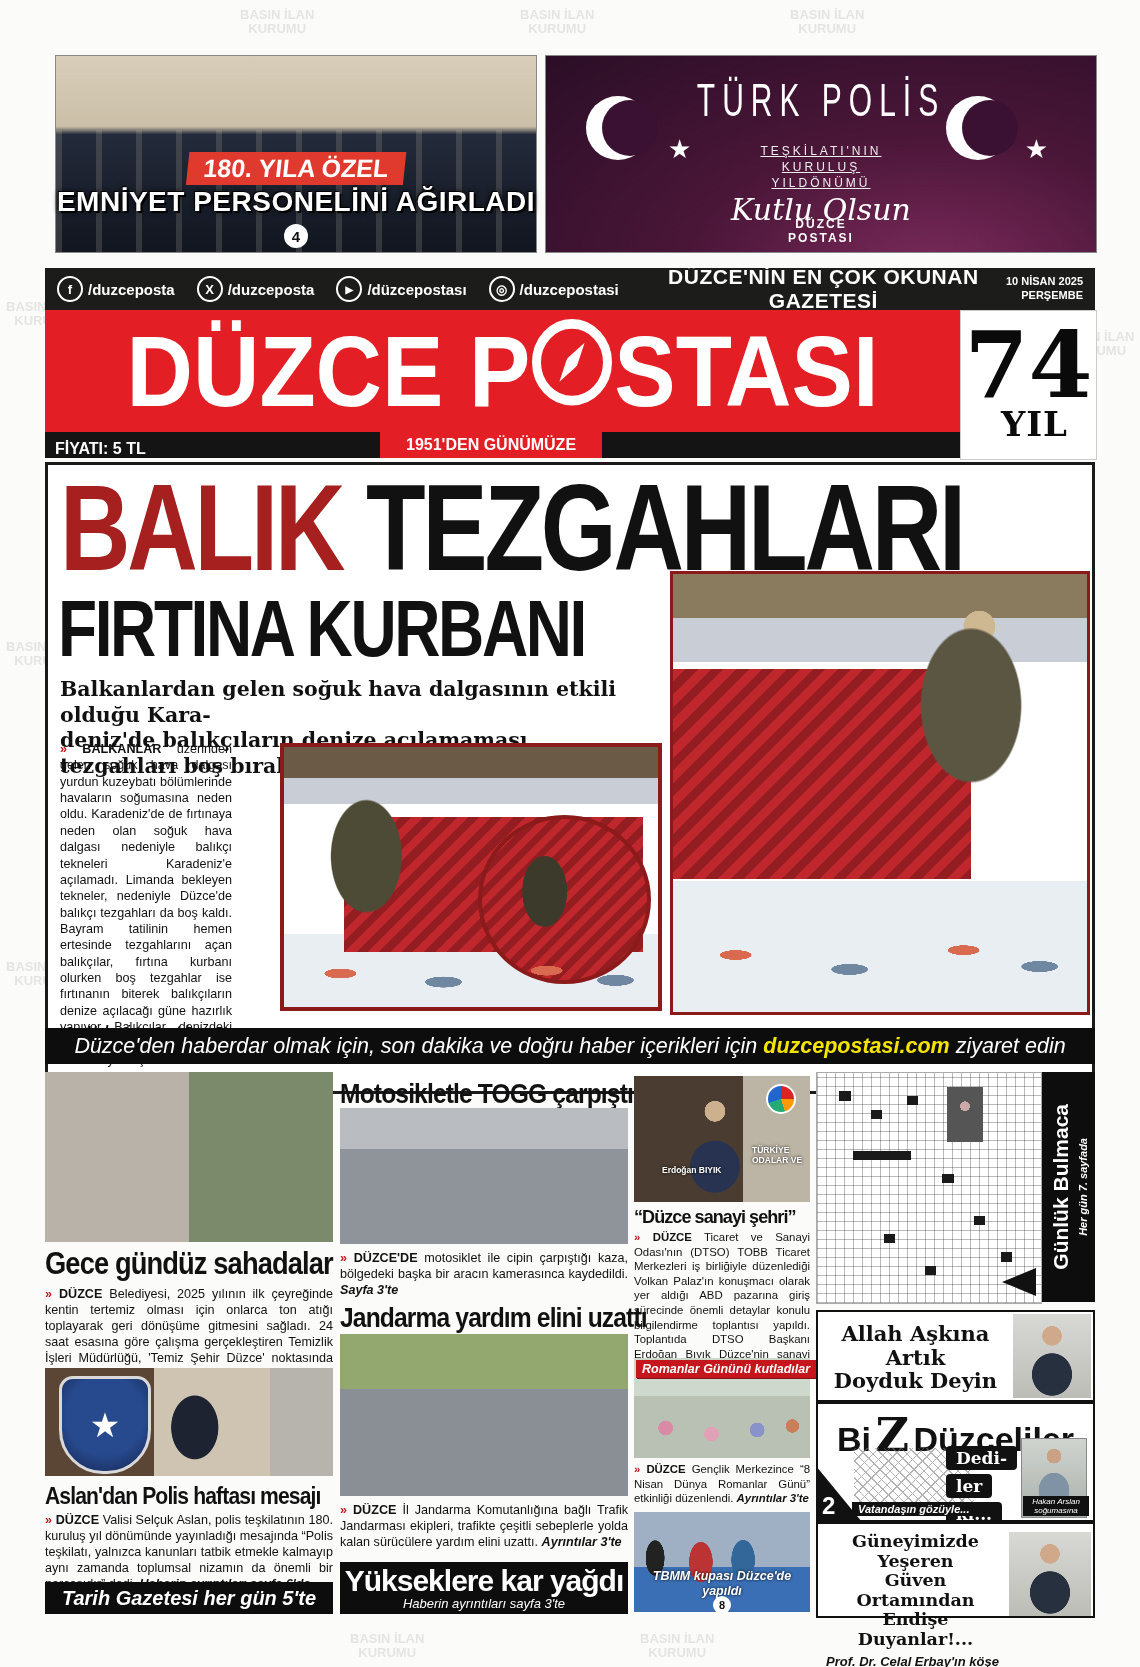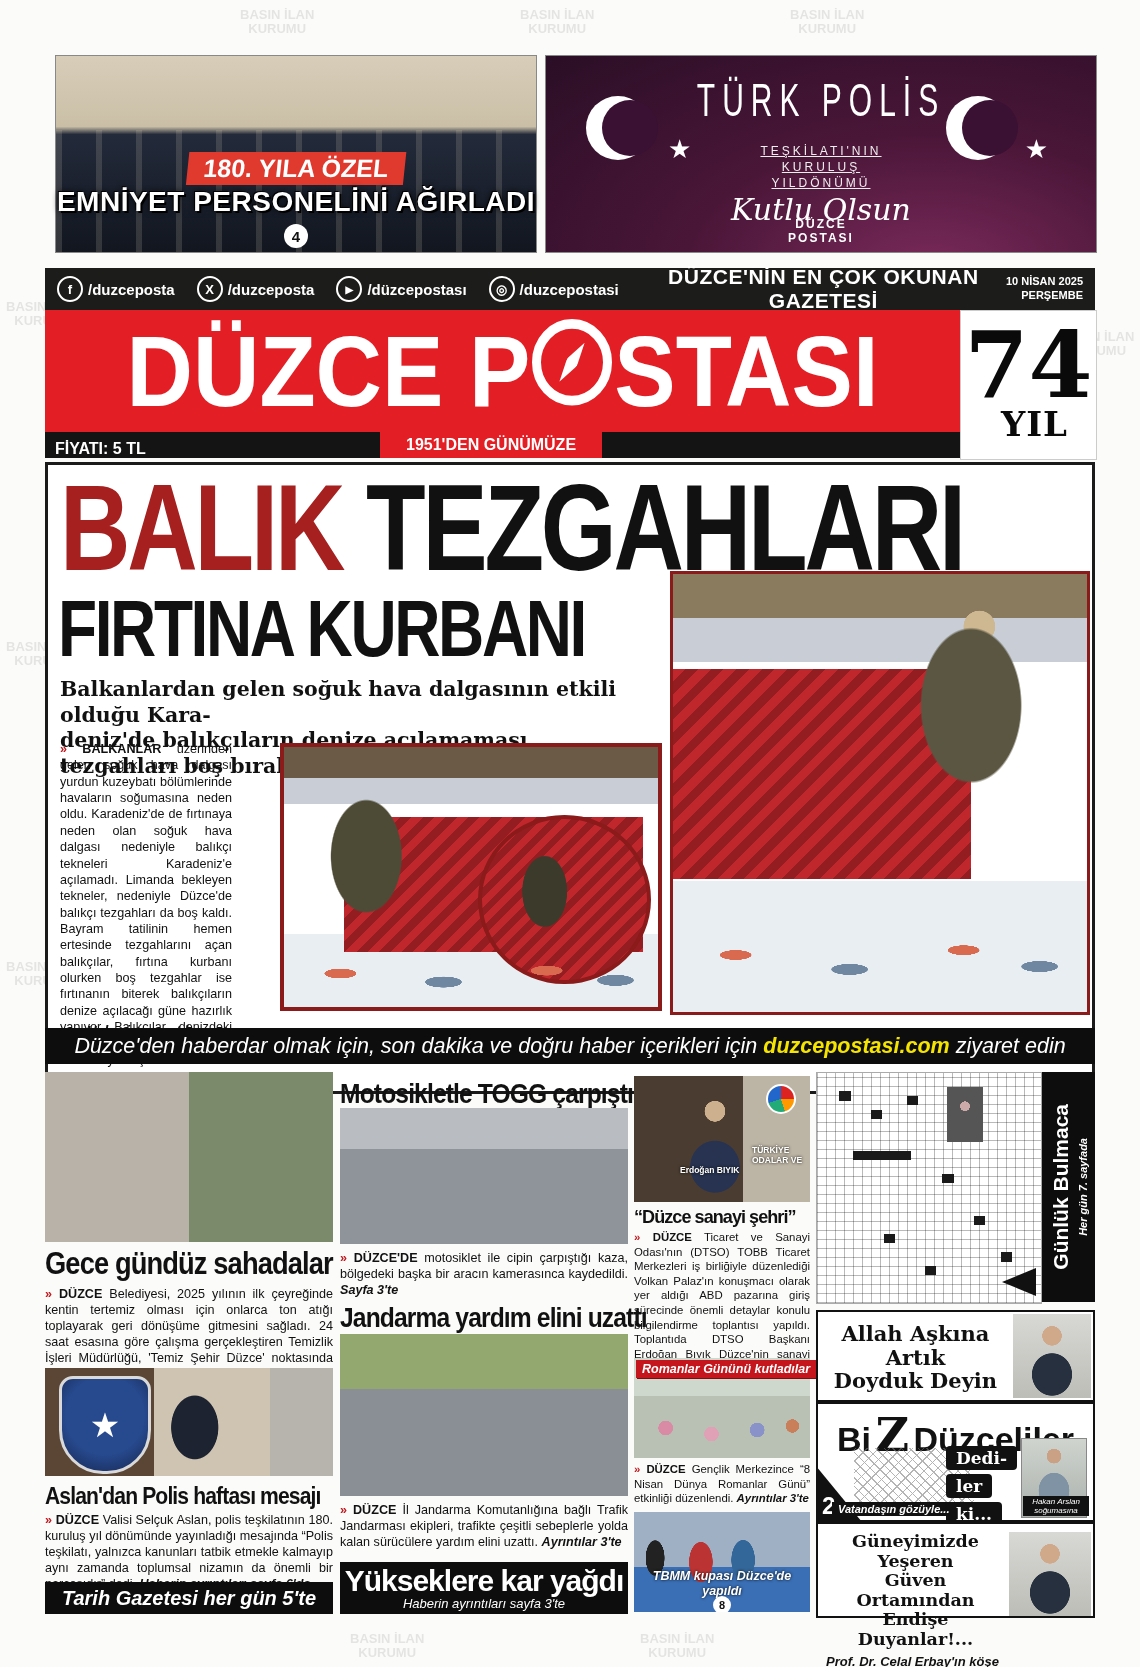--- a/index.html
+++ b/index.html
@@ -192,21 +192,21 @@
      linear-gradient(#d8d8d4,#bdbdb8);}
   .chip{background:#111;color:#fff;font-family:"DejaVu Serif",serif;font-size:17px;font-weight:700;
      padding:2px 10px;border-radius:4px;margin:2px 0;display:inline-block;}
   .biz-title{font-weight:900;white-space:nowrap;}
   .biz-sketch{position:absolute;left:36px;top:44px;width:120px;height:64px;opacity:.55;
      background:repeating-linear-gradient(45deg,#777 0 1px,rgba(0,0,0,0) 1px 6px),
                 repeating-linear-gradient(-45deg,#777 0 1px,rgba(0,0,0,0) 1px 8px);}
   .tri2{position:absolute;left:-2px;bottom:-2px;width:0;height:0;border-bottom:56px solid #111;
      border-right:46px solid transparent;}
   .tri2 span{position:absolute;left:6px;top:26px;color:#fff;font-weight:900;font-size:24px;}
-  .tagchip{position:absolute;left:14px;bottom:4px;background:#111;color:#fff;font-style:italic;
+  .tagchip{position:absolute;left:34px;bottom:4px;background:#111;color:#fff;font-style:italic;
      font-weight:700;font-size:11px;padding:1px 6px;}
   .credit{position:absolute;right:4px;bottom:4px;width:66px;background:#111;color:#fff;font-size:8px;
      text-align:center;padding:1px 0;font-style:italic;}
   .smallshot{position:absolute;right:6px;top:34px;width:64px;height:78px;border:1px solid #888;
      background:radial-gradient(circle 12px at 50% 22%,#caa184 0 60%,rgba(0,0,0,0) 62%),
      radial-gradient(ellipse 26px 30px at 50% 66%,#7f93a5 0 58%,rgba(0,0,0,0) 60%),
      linear-gradient(#cfd4cf,#aab0ab);}
 </style>
 </head>
 <body>
@@ -345,21 +345,21 @@
     <span class="mk">»</span>
     <b class="lead">DÜZCE</b><span> İl Jandarma Komutanlığına bağlı Trafik Jandarması ekipleri, trafikte çeşitli sebeplerle yolda kalan sürücülere yardım elini uzattı. </span><span class="pgref">Ayrıntılar 3'te</span>
   </div>
   <div class="abs blackstrip" style="left:340px;top:1562px;width:288px;height:52px;">
     <span style="font-weight:900;font-size:30px;letter-spacing:-1px;line-height:1;">Yükseklere kar yağdı</span>
     <span style="font-style:italic;font-size:13px;">Haberin ayrıntıları sayfa 3'te</span>
   </div>
 
   <div class="ph" id="ph-biyik">
     <div class="tobb-dot"></div>
-    <div class="photo-cap" style="left:46px;bottom:26px;">Erdoğan BIYIK</div>
+    <div class="photo-cap" style="left:28px;bottom:26px;">Erdoğan BIYIK</div>
     <div class="photo-cap" style="right:2px;bottom:36px;width:56px;text-align:left;">TÜRKİYE ODALAR VE</div>
   </div>
   <div class="abs headline-lg" style="left:634px;top:1206px;font-size:19px;transform:scaleX(.95);transform-origin:0 50%;">“Düzce sanayi şehri”</div>
   <div class="abs body-txt" style="left:634px;top:1230px;width:176px;font-size:11.4px;">
     <span class="mk">»</span>
     <b class="lead">DÜZCE</b><span> Ticaret ve Sanayi Odası'nın (DTSO) TOBB Ticaret Merkezleri iş birliğiyle düzenlediği Volkan Palaz'ın konuşmacı olarak yer aldığı ABD pazarına giriş sürecinde önemli detaylar konulu bilgilendirme toplantısı yapıldı. Toplantıda DTSO Başkanı Erdoğan Bıyık Düzce'nin sanayi şehri olduğunu da vurguladı. </span><span class="pgref">Sayfa 4'te</span>
   </div>
   <div class="ph" id="ph-roman"></div>
   <div class="redstrip-hl" style="left:636px;top:1360px;">Romanlar Gününü kutladılar</div>
   <div class="abs body-txt" style="left:634px;top:1462px;width:176px;font-size:11.4px;">

